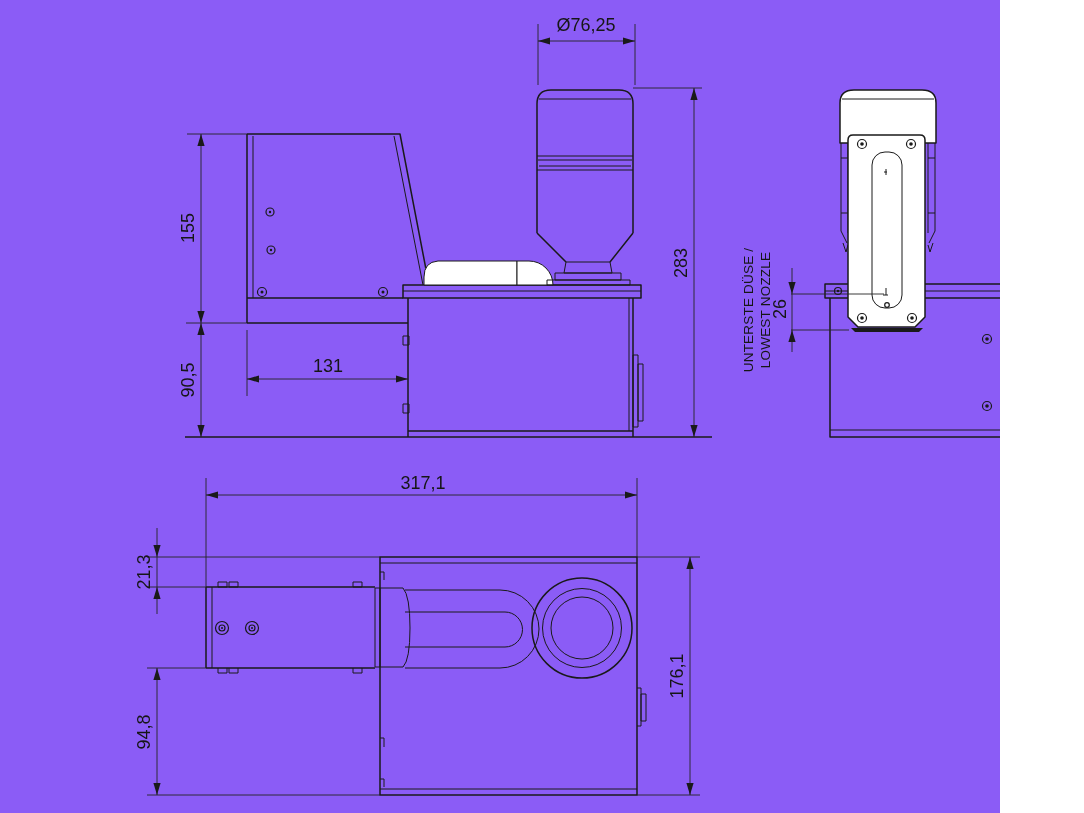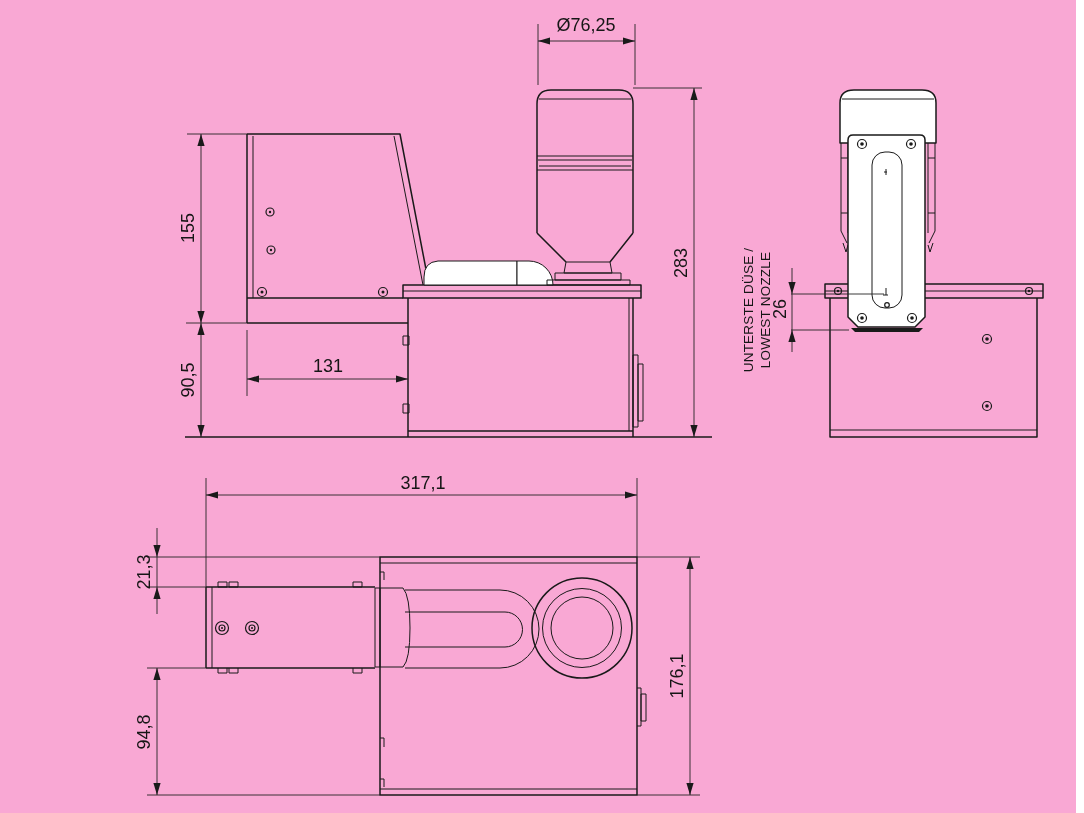--- a/index.html
+++ b/index.html
@@ -1,16 +1,16 @@
 <!DOCTYPE html>
 <html><head>
 <meta charset="utf-8">
 <style>
   html,body{margin:0;padding:0;background:#ffffff;}
-  .stage{position:relative;width:1076px;height:813px;background:#f9a8d4;overflow:hidden;}
+  .stage{position:relative;width:1000px;height:813px;background:#8b5cf6;overflow:hidden;}
   svg{display:block;}
   
   .e{fill:none;stroke:#1a1a1a;stroke-width:1.5;stroke-linejoin:round;}
   .t{fill:none;stroke:#1a1a1a;stroke-width:1;stroke-linejoin:round;}
   .w{fill:#ffffff;}
   .d{fill:none;stroke:#242424;stroke-width:0.9;}
   .a{fill:#1a1a1a;stroke:none;}
   .sc{fill:none;stroke:#1a1a1a;stroke-width:1.2;}
   .dot{fill:#1a1a1a;stroke:none;}
   text{font-family:"Liberation Sans","DejaVu Sans",sans-serif;fill:#161616;}

